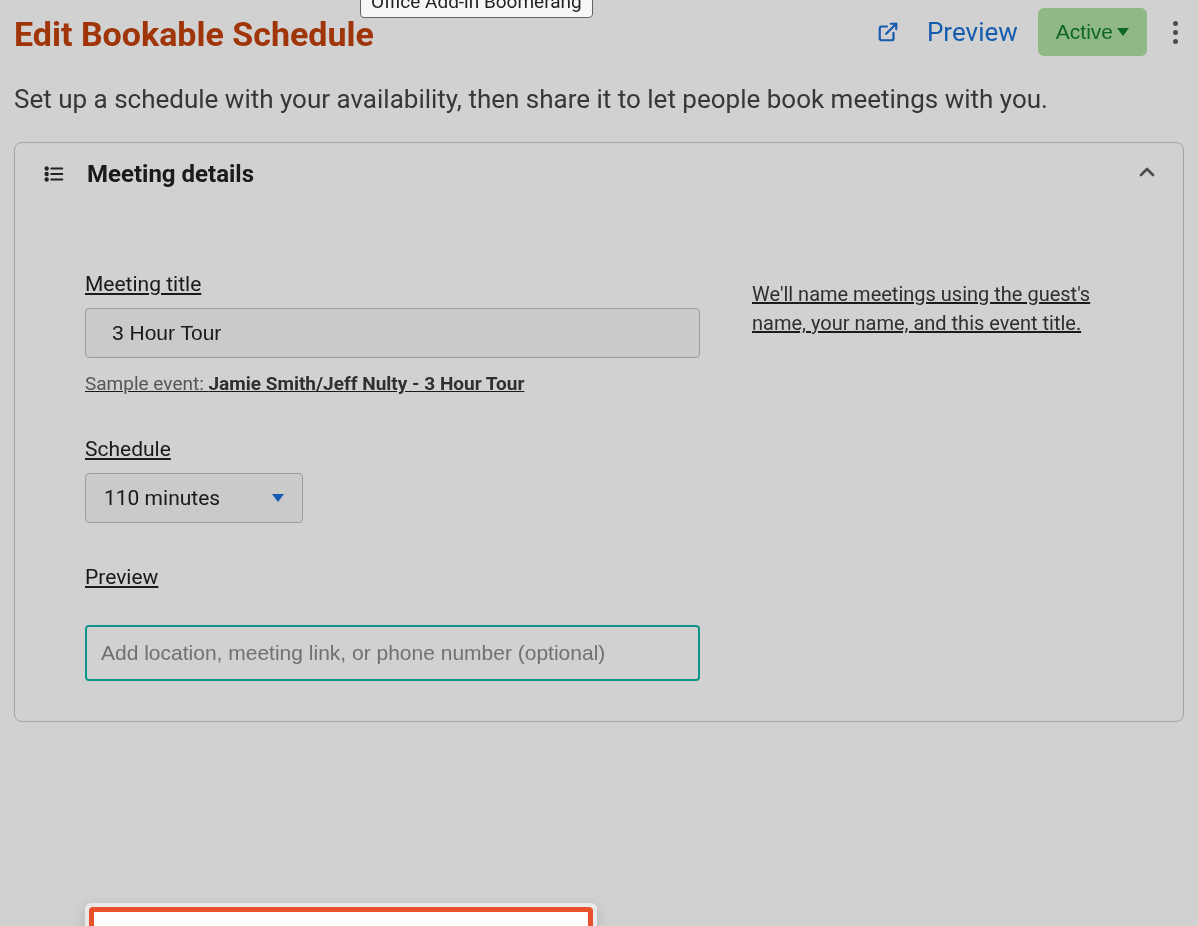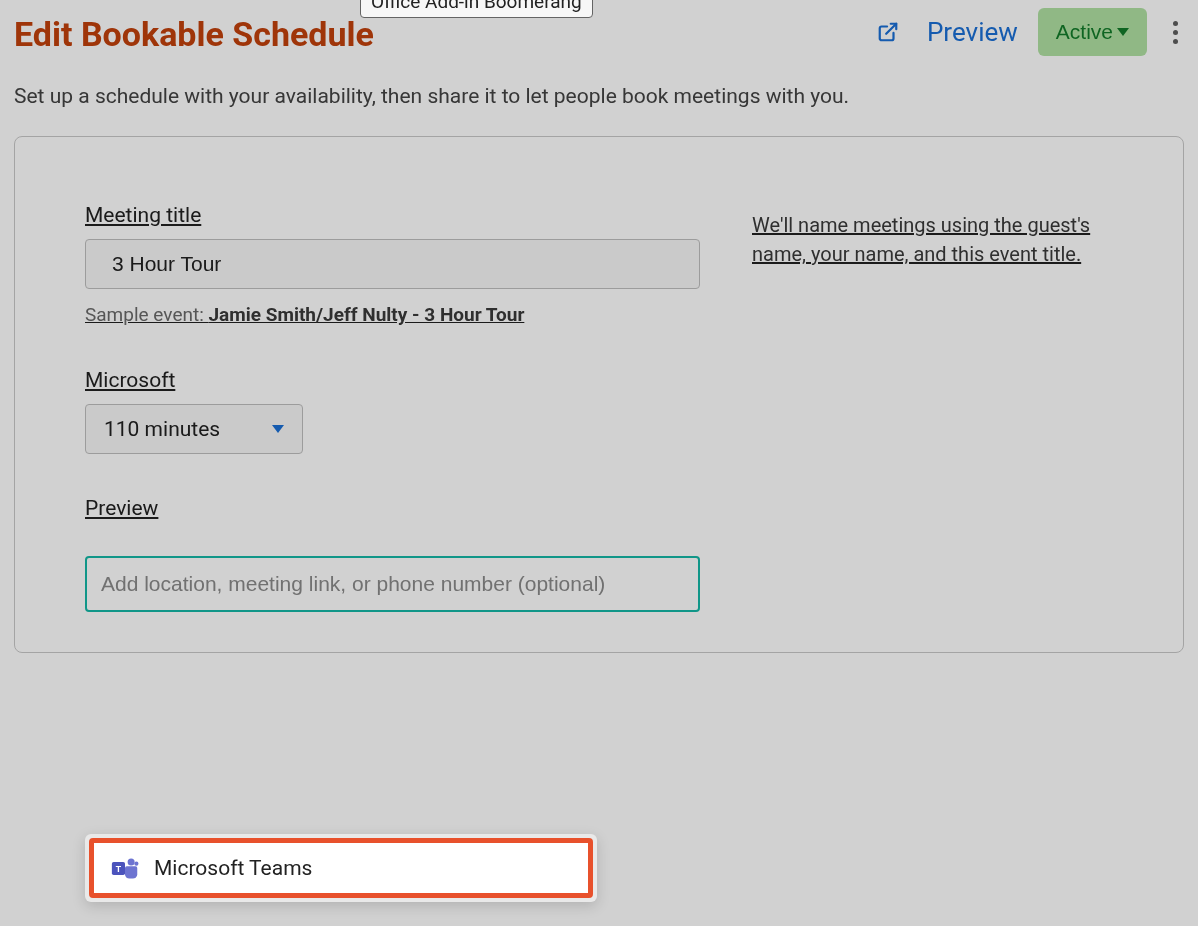--- a/index.html
+++ b/index.html
@@ -20,21 +20,21 @@
   .preview-link { display: inline-flex; align-items: center; gap: 24px; color: #1a6fd6; font-size: 26px; cursor: pointer; }
   .preview-link svg { stroke: #1a6fd6; }
   .active-btn {
     display: inline-flex; align-items: center; gap: 4px;
     background: #b0e1a3; color: #137c2a; border: none;
     border-radius: 6px; padding: 12px 18px; font-size: 21px; cursor: pointer;
   }
   .caret-down { width: 0; height: 0; border-left: 6px solid transparent; border-right: 6px solid transparent; border-top: 8px solid #137c2a; }
   .more-dots { display: flex; flex-direction: column; gap: 4px; padding: 6px; cursor: pointer; }
   .more-dots span { width: 5px; height: 5px; border-radius: 50%; background: #5e5e5e; }
-  .subtitle { font-size: 21px; color: #444; margin: 24px 0 28px; }
+  .subtitle { font-size: 26px; color: #444; margin: 24px 0 28px; }
   .card {
     border: 1px solid #c9c9c9; border-radius: 8px; background: #fff;
   }
   .card-header { display: flex; align-items: center; justify-content: space-between; padding: 16px 24px 16px 24px; border-bottom: 1px solid transparent; }
   .card-header-left { display: flex; align-items: center; gap: 18px; }
   .section-title { font-size: 24px; font-weight: 700; }
   .collapse-caret svg { stroke: #5e5e5e; }
   .card-body { padding: 24px 70px 40px 70px; position: relative; }
   .badge-hover {
     position: absolute; top: -15px; left: 360px;
@@ -113,32 +113,52 @@
         <span></span>
           <span></span>
           <span></span>
       </div>
     </div>
   </div>
 
   <p class="subtitle">Set up a schedule with your availability, then share it to let people book meetings with you.</p>
 
   <div class="card">
+    <div class="card-header">
+      <div class="card-header-left">
+        <span class="icon-box">
+          <svg width="22" height="22" viewBox="0 0 24 24" fill="none" stroke="#2b2b2b" stroke-width="2.2" stroke-linecap="round">
+              <circle cx="4" cy="6" r="1.3" fill="#2b2b2b"></circle>
+              <line x1="9" y1="6" x2="21" y2="6"></line>
+              <circle cx="4" cy="12" r="1.3" fill="#2b2b2b"></circle>
+              <line x1="9" y1="12" x2="21" y2="12"></line>
+              <circle cx="4" cy="18" r="1.3" fill="#2b2b2b"></circle>
+              <line x1="9" y1="18" x2="21" y2="18"></line>
+            </svg>
+        </span>
+        <span class="section-title">Meeting details</span>
+      </div>
+      <span class="collapse-caret">
+        <svg width="24" height="24" viewBox="0 0 24 24" fill="none" stroke-width="2.6" stroke-linecap="round" stroke-linejoin="round">
+            <polyline points="6 15 12 9 18 15"></polyline>
+          </svg>
+      </span>
+    </div>
 
     <div class="card-body">
       <div class="form-grid">
         <div class="left-col">
           <div class="field-label">Meeting title</div>
           <input class="text-input" type="text" value="3 Hour Tour" style="">
           <div class="helper-row">
             <span>Sample event: </span><span class="bold">Jamie Smith/Jeff Nulty - 3 Hour Tour</span>
           </div>
 
           <div class="field-block">
-            <div class="field-label">Microsoft</div>
+            <div class="field-label">Schedule</div>
             <div class="select-box">
               <span>110 minutes</span>
               <span class="blue-caret"></span>
             </div>
           </div>
 
           <div class="field-block">
             <div class="field-label">Preview</div>
             <input class="location-input" type="text" placeholder="Add location, meeting link, or phone number (optional)" style="">
           </div>

